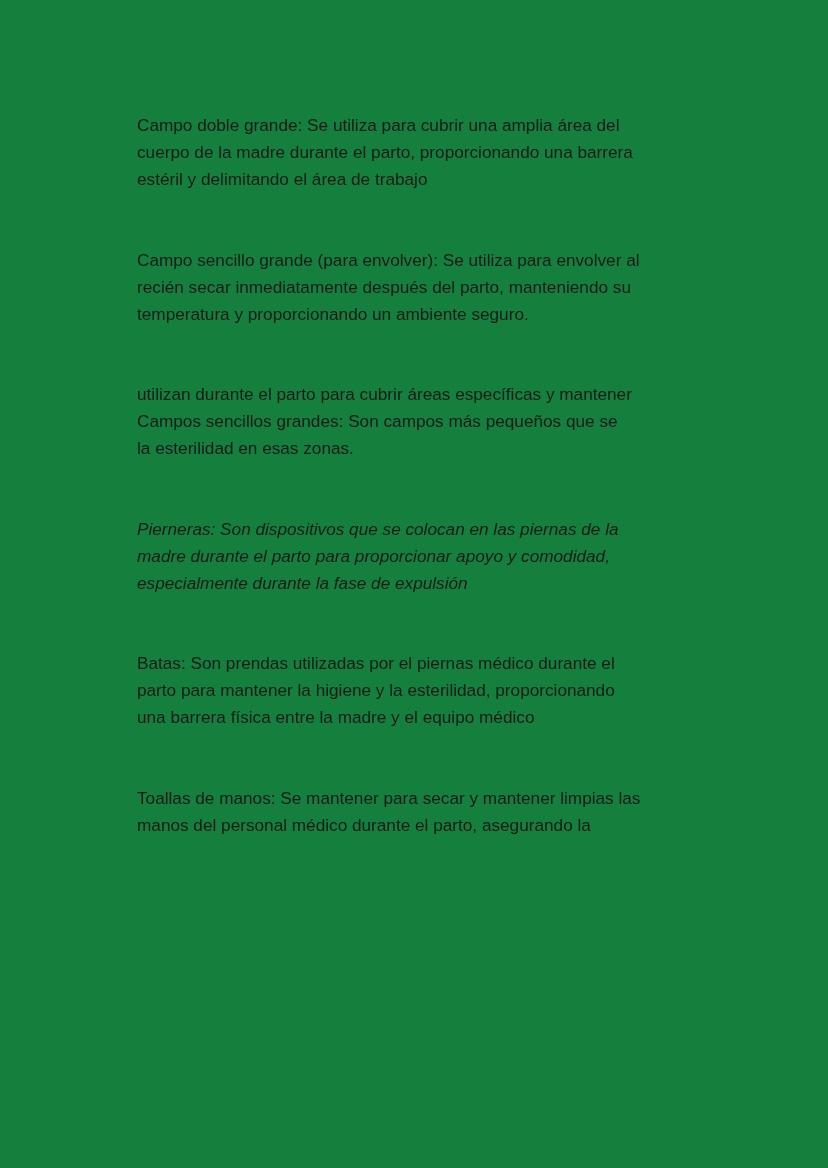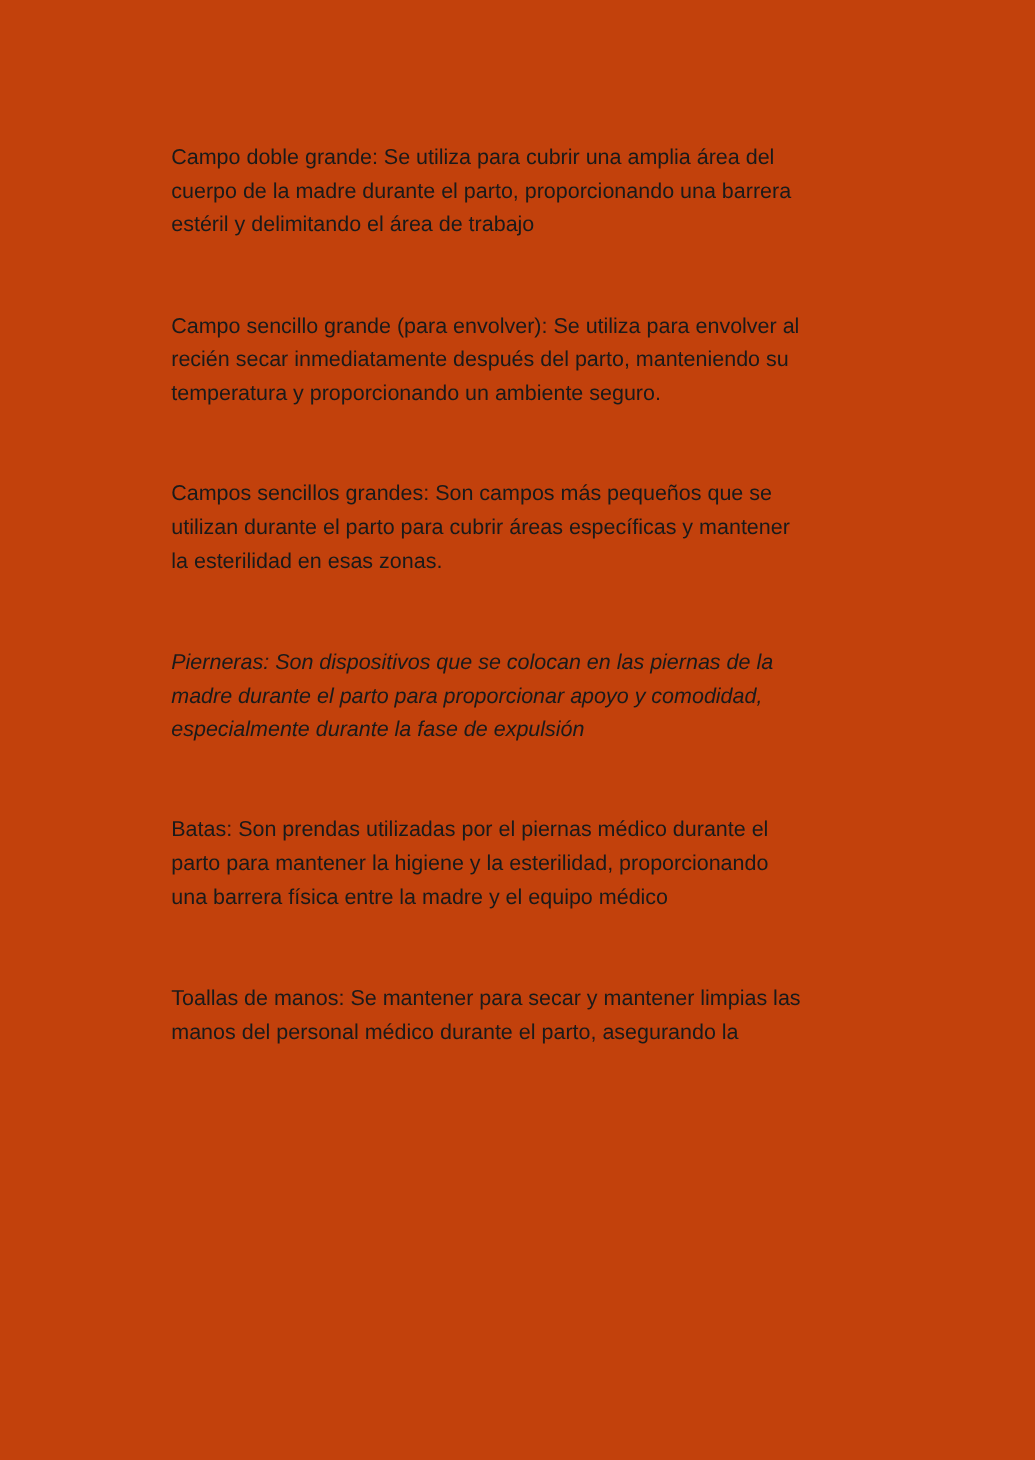--- a/index.html
+++ b/index.html
@@ -12,21 +12,21 @@
       height: 1168px;
       position: relative;
       overflow: hidden;
     }
     .page {
       position: absolute;
       left: 0;
       top: 0;
       width: 828px;
       height: 1168px;
-      background: #c2410c;
+      background: #15803d;
     }
     .para {
       position: absolute;
       left: 137px;
       width: 570px;
       margin: 0;
       font-family: "Liberation Sans", sans-serif;
       font-size: 17.2px;
       line-height: 27px;
       color: #1a1a1a;
@@ -47,22 +47,22 @@
     <span class="line">estéril y delimitando el área de trabajo</span>
   </p>
 
   <p class="para" style="top:247px;">
     <span class="line">Campo sencillo grande (para envolver): Se utiliza para envolver al</span>
     <span class="line">recién secar inmediatamente después del parto, manteniendo su</span>
     <span class="line">temperatura y proporcionando un ambiente seguro.</span>
   </p>
 
   <p class="para" style="top:381px;">
+    <span class="line">utilizan durante el parto para cubrir áreas específicas y mantener</span>
     <span class="line">Campos sencillos grandes: Son campos más pequeños que se</span>
-    <span class="line">utilizan durante el parto para cubrir áreas específicas y mantener</span>
     <span class="line">la esterilidad en esas zonas.</span>
   </p>
 
   <p class="para" style="top:516px;font-style:italic;">
     <span class="line">Pierneras: Son dispositivos que se colocan en las piernas de la</span>
     <span class="line">madre durante el parto para proporcionar apoyo y comodidad,</span>
     <span class="line">especialmente durante la fase de expulsión</span>
   </p>
 
   <p class="para" style="top:650px;">

